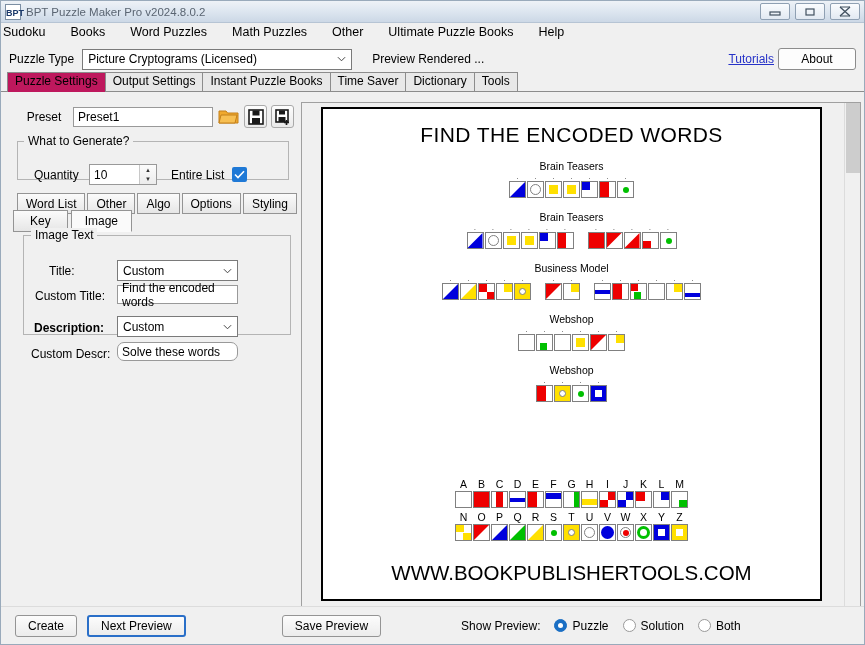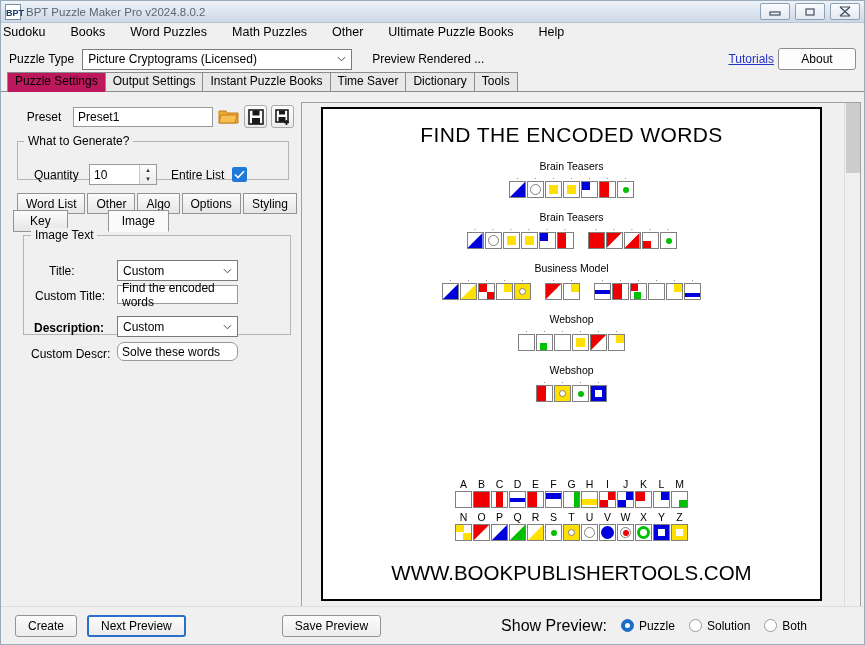--- a/index.html
+++ b/index.html
@@ -216,21 +216,21 @@
     font-size: 12px;
     border: 1px solid #949494;
     background: linear-gradient(to bottom,#fbfbfb,#e6e6e6);
     padding: 2px 8px;
     margin-right: 2px;
     height: 21px;
     display: flex; align-items: center; justify-content: center;
     white-space: nowrap;
   }
 
-  .subtabstrip { display: flex; align-items: flex-end; gap: 37px; }
+  .subtabstrip { display: flex; align-items: flex-end; }
   .subtab {
     font-size: 12px;
     border: 1px solid #949494;
     background: linear-gradient(to bottom,#fbfbfb,#e6e6e6);
     padding: 3px 10px 3px 10px;
     margin-right: 3px;
     white-space: nowrap;
   }
   .subtab.active {
     background: #fafafa;
@@ -935,21 +935,21 @@
     </div>
     <div class="scrollbar-v">
       <div class="thumb"></div>
     </div>
   </div>
 
   <div class="bottombar">
     <div class="bbtn" style="margin-left:14px;">Create</div>
     <div class="bbtn focused" style="margin-left:10px;">Next Preview</div>
     <div class="bbtn" style="margin-left:96px;">Save Preview</div>
-    <div style="margin-left:120px;font-size:16px;">Show Preview:</div>
+    <div style="margin-left:80px;font-size:12px;">Show Preview:</div>
     <div class="radio-wrap">
       <div class="radio sel"></div>
       <span>Puzzle</span>
     </div>
     <div class="radio-wrap">
       <div class="radio"></div>
       <span>Solution</span>
     </div>
     <div class="radio-wrap">
       <div class="radio"></div>

